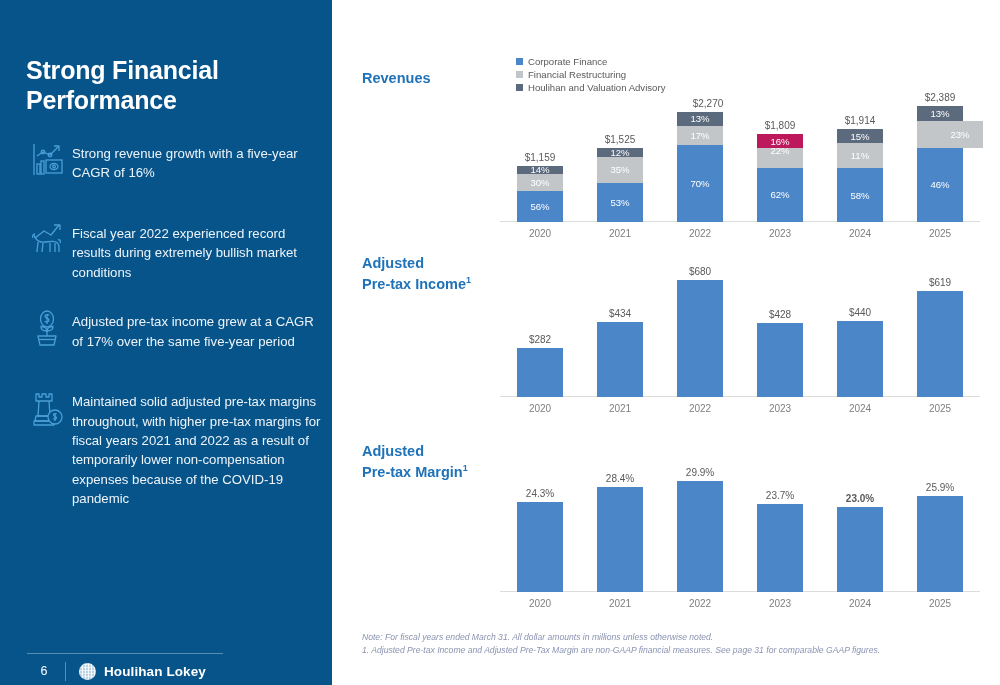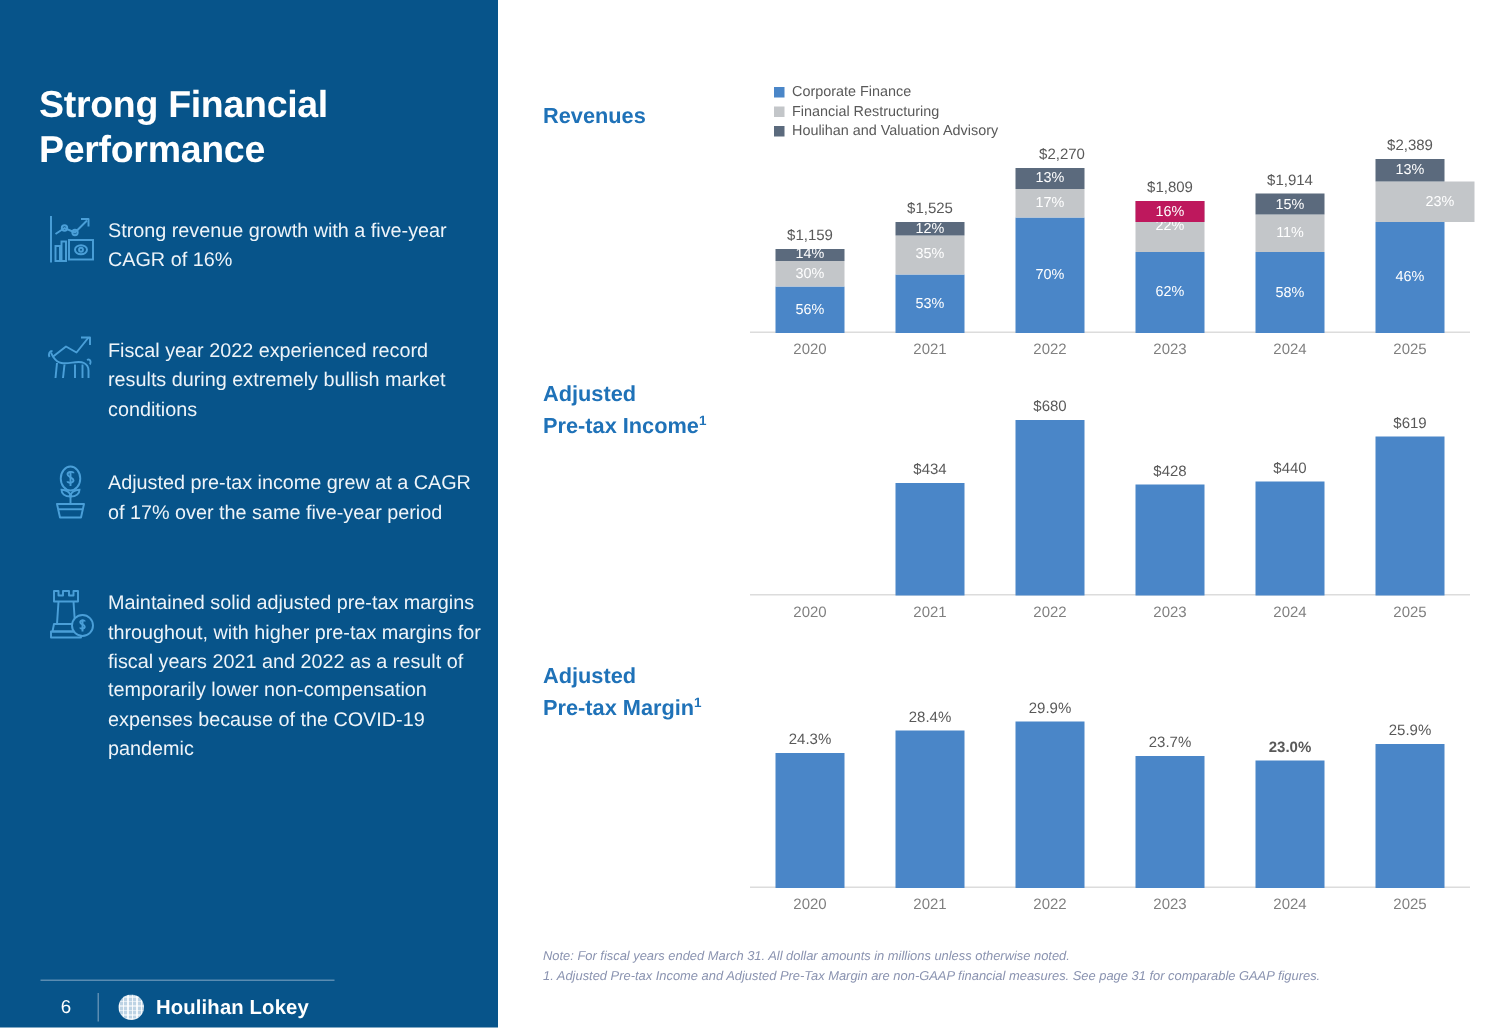--- a/index.html
+++ b/index.html
@@ -257,20 +257,24 @@
         <div class="cat-label" style="left: 440px; top: 4px;">2025</div>
       </div>
 
     <div class="sec-title" style="left:30px;top:253px;">
       <span>Adjusted</span><br>
       <span>Pre-tax Income</span><sup>1</sup>
     </div>
 
     <div class="chart" id="chart-income" style="left:168px;top:262px;width:480px;height:135px;">
         <div class="axis-line" style="bottom: 0px;"></div>
+        <div class="bar-slot" style="left: 17px; width: 46px; height: 135px;">
+          <div class="bar" style="position: absolute; bottom: 0px; height: 48.5206px; background: rgb(74, 134, 200);"></div>
+          <div class="total-label" style="bottom: 51.5206px;">$282</div>
+        </div>
         <div class="bar-slot" style="left: 97px; width: 46px; height: 135px;">
           <div class="bar" style="position: absolute; bottom: 0px; height: 74.6735px; background: rgb(74, 134, 200);"></div>
           <div class="total-label" style="bottom: 77.6735px;">$434</div>
         </div>
         <div class="bar-slot" style="left: 177px; width: 46px; height: 135px;">
           <div class="bar" style="position: absolute; bottom: 0px; height: 117px; background: rgb(74, 134, 200);"></div>
           <div class="total-label" style="bottom: 120px;">$680</div>
         </div>
         <div class="bar-slot" style="left: 257px; width: 46px; height: 135px;">
           <div class="bar" style="position: absolute; bottom: 0px; height: 73.6412px; background: rgb(74, 134, 200);"></div>

